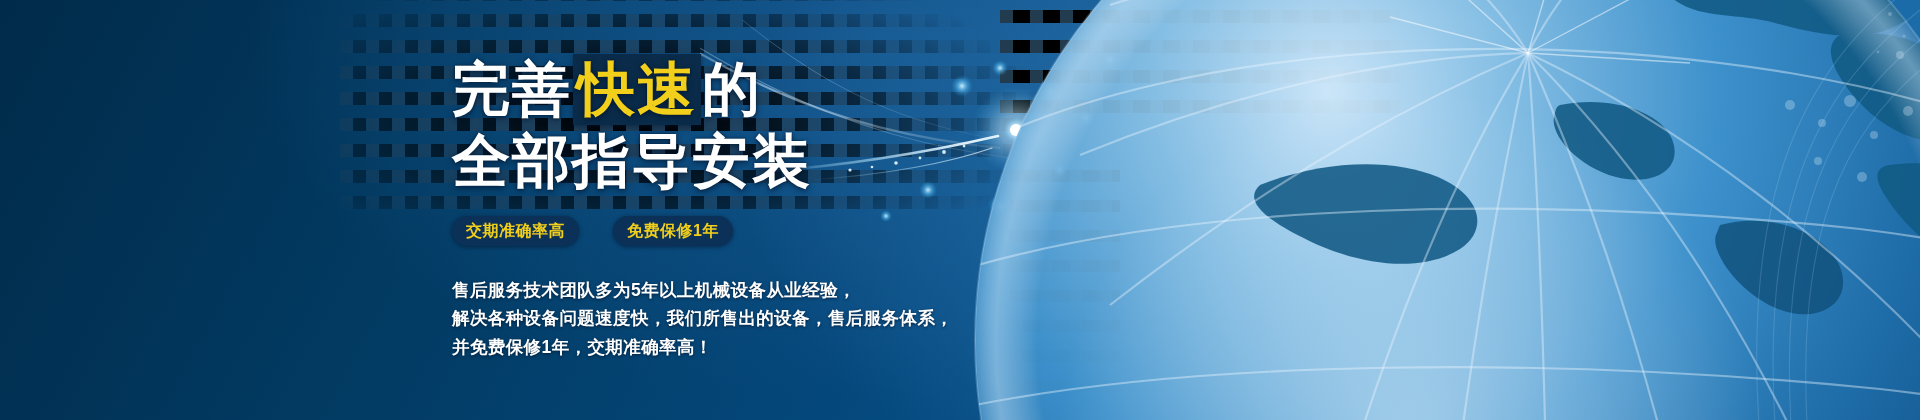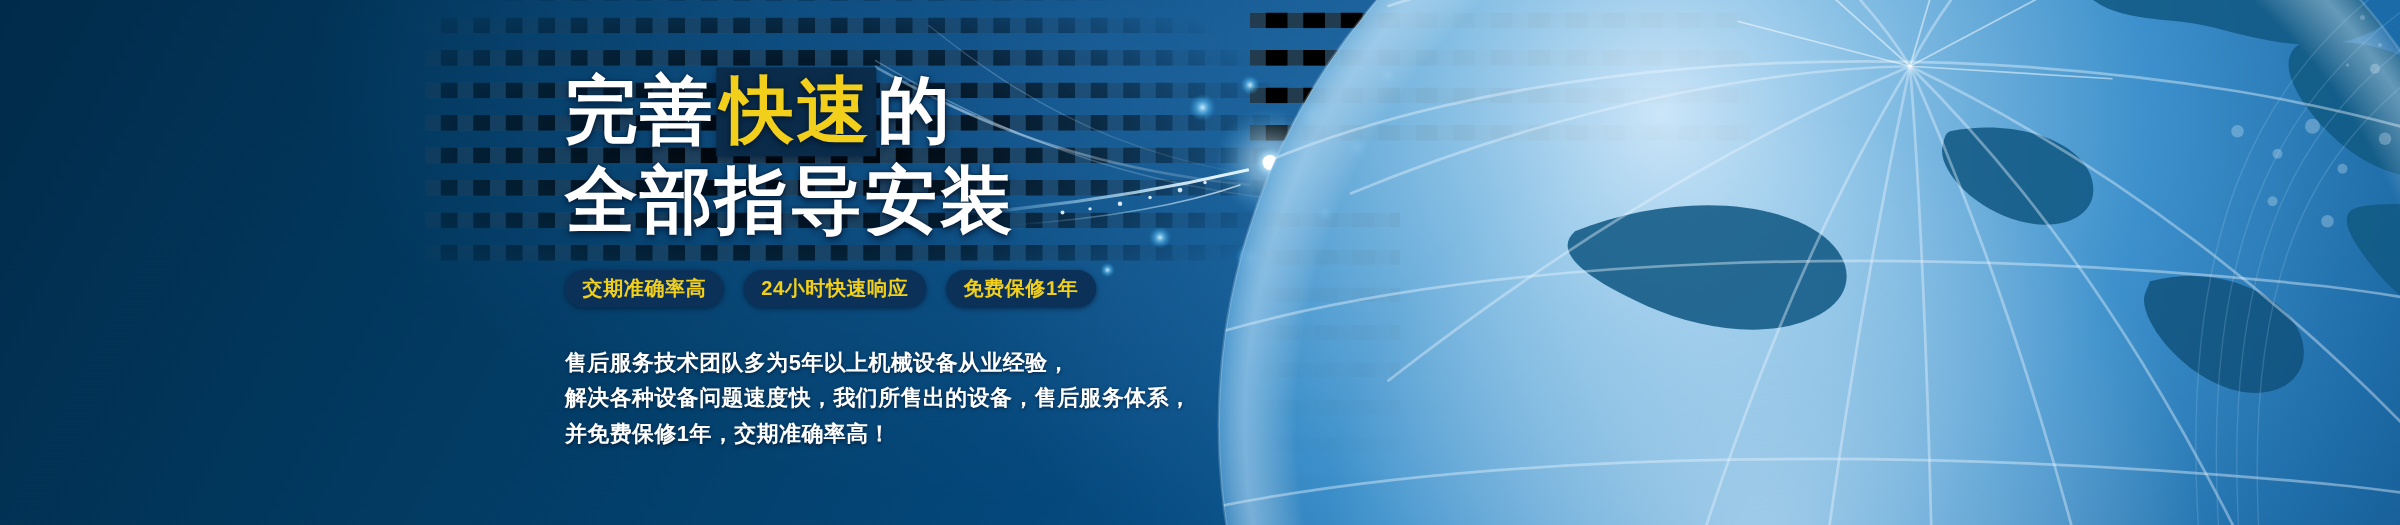--- a/index.html
+++ b/index.html
@@ -98,21 +98,21 @@
   .hl-line.l1{margin-top:60px;}
   .hl-line.l2{margin-top:14px;}
   .hl-hi{
     color:#f2cf1b;
     background:#0a2c4a;
     padding:2px 4px 4px 4px;
     margin:11px 1px;
     box-shadow:0 2px 6px rgba(0,20,45,.55);
   }
 
-  .badges{display:flex;gap:16px;margin-top:26px;}
+  .badges{display:flex;gap:34px;margin-top:26px;}
   .badge{
     display:inline-flex;align-items:center;justify-content:center;
     height:30px;padding:0 14px;
     border-radius:15px;
     background:#0b3158;
     color:#f2cf1b;
     font-size:16px;font-weight:bold;letter-spacing:.5px;
     white-space:nowrap;
     box-shadow:0 1px 4px rgba(0,15,35,.55);
   }
@@ -319,21 +319,20 @@
 
   <div class="content">
 
     <h1 class="headline">
       <span class="hl-line l1"><span>完善</span><span class="hl-hi">快速</span><span>的</span></span>
       <span class="hl-line l2">全部指导安装</span>
     </h1>
 
     <div class="badges">
       <span class="badge">交期准确率高</span>
-      <span class="badge">24小时快速响应</span>
       <span class="badge">免费保修1年</span>
     </div>
 
     <div class="body-copy">
       <span class="body-line">售后服务技术团队多为5年以上机械设备从业经验，</span>
       <span class="body-line">解决各种设备问题速度快，我们所售出的设备，售后服务体系，</span>
       <span class="body-line">并免费保修1年，交期准确率高！</span>
     </div>
   </div>
 </div>

